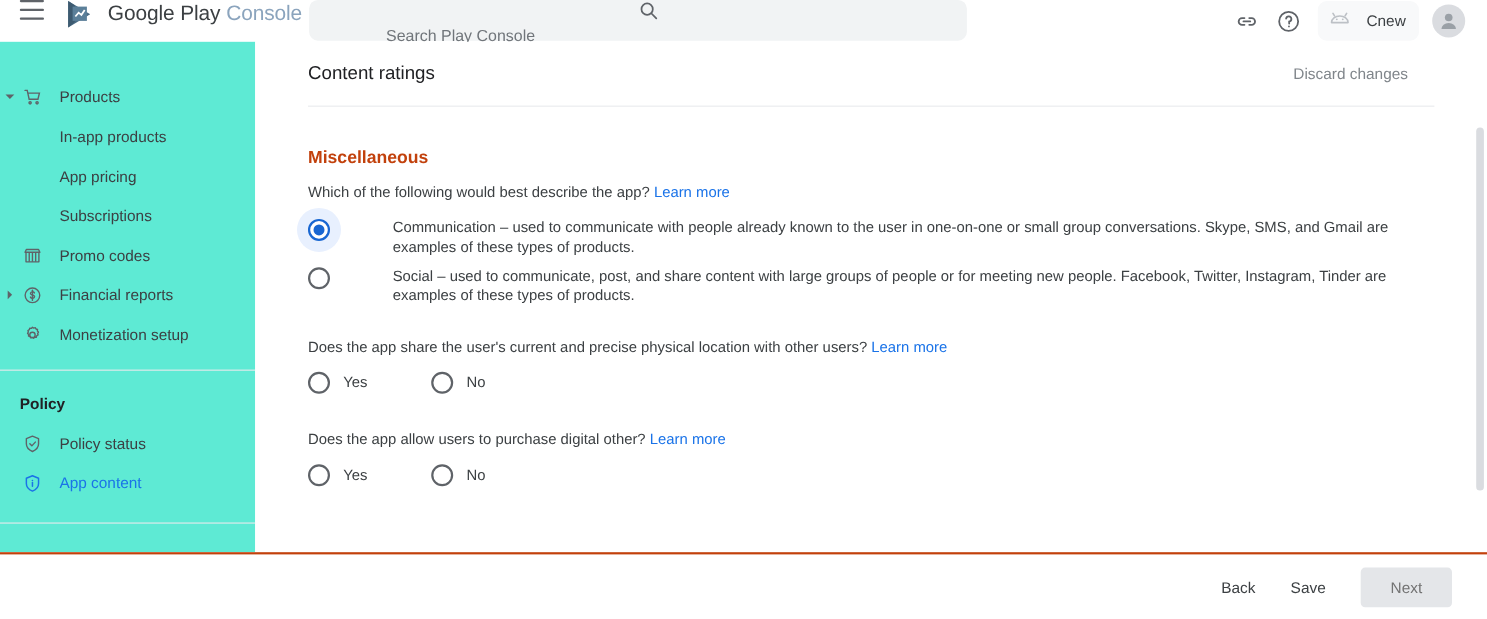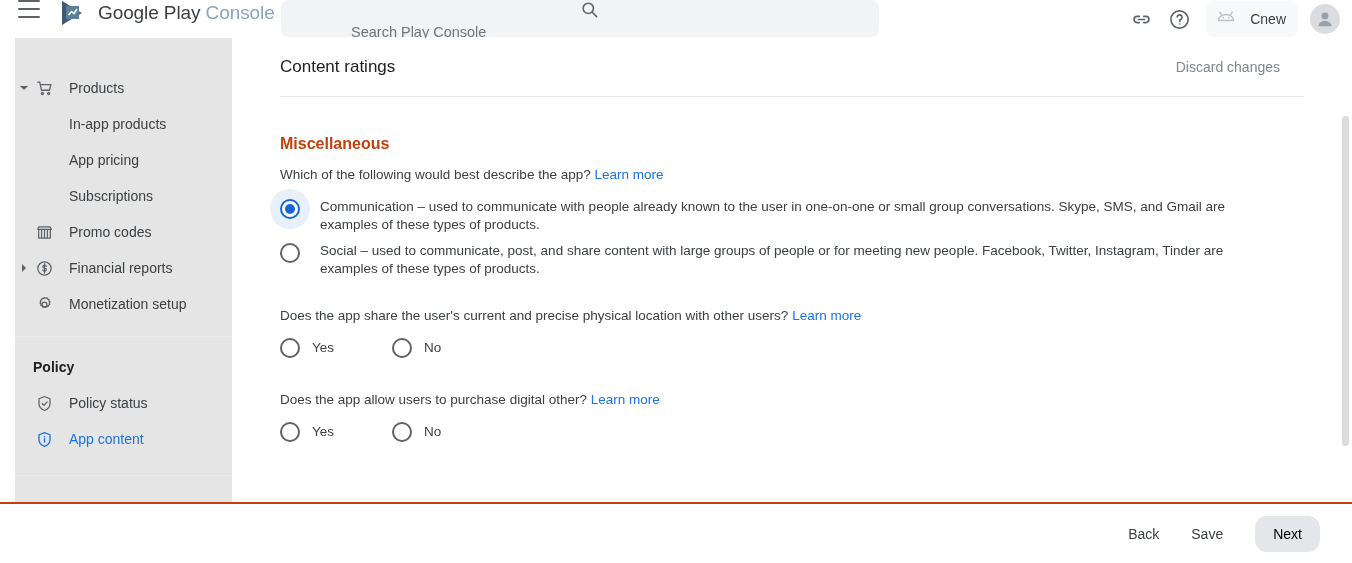--- a/index.html
+++ b/index.html
@@ -42,21 +42,21 @@
     display: flex; align-items: center; flex-direction: column;
   }
   .searchwrap svg { margin-left: 19px; }
   .search-input {
     border: none; background: transparent; outline: none;
     margin-left: 18px; font-size: 14.5px; color: #5f6368;
     font-family: "Liberation Sans", sans-serif; width: 480px;
   }
   .search-input::placeholder { color: #70757a; }
 
-  .topright { position:absolute; right: 12px; top: 0; height: 38px; display: flex; align-items: center; }
+  .topright { position:absolute; right: 20px; top: 0; height: 38px; display: flex; align-items: center; }
   .icon-btn {
     width: 34px; height: 34px; border-radius: 50%;
     display: flex; align-items: center; justify-content: center;
     cursor: pointer; margin-left: 4px;
   }
   .app-chip {
     display: flex; align-items: center; height: 36px;
     background: #f8f9fa; border-radius: 8px; padding: 0 12px 0 8px;
     margin-left: 10px; cursor: pointer;
   }
@@ -64,23 +64,22 @@
   .avatar {
     width: 30px; height: 30px; border-radius: 50%;
     background: #dadce0; margin-left: 12px; cursor: pointer;
     display:flex; align-items:center; justify-content:center;
   }
 
   
   .sidebar {
     position: absolute; left: 0; top: 38px;
     width: 232px; height: 464px;
-    background: #e5e5e5;
+    background: #5eead4;
     overflow: hidden;
-    margin-left: 15px;
   }
   .nav-item {
     position: relative; display: flex; align-items: center;
     height: 36px; padding-left: 0px; cursor: pointer;
     font-size: 14px; color: #3c4043;
   }
   .nav-arrow {
     position: absolute; left: 0px; width: 18px; display:flex;
     align-items:center; justify-content:center; color:#5f6368;
   }
@@ -112,21 +111,21 @@
 
   .section-title {
     font-size: 16px; font-weight: 700; color: #c2410c;
     margin: 38px 0 0 48px;
   }
   .question {
     font-size: 13.5px; color: #3c4043; margin: 14px 0 0 48px;
   }
   .lnk { color: #1a73e8; cursor: pointer; }
 
-  .radio-row { display: flex; align-items: flex-start; margin: 16px 0 0 48px; }
+  .radio-row { display: flex; align-items: flex-start; margin: 16px 0 0 48px; gap: 37px; }
   .radio-row.tight { margin-top: 8px; }
   .radio {
     position: relative; width: 20px; height: 20px; flex: 0 0 20px;
     border-radius: 50%; border: 2px solid #5f6368; background: #fff;
     margin-top: 1px;
   }
   .radio.checked { border-color: #1967d2; }
   .radio.checked::after {
     content: ''; position: absolute; left: 3px; top: 3px;
     width: 10px; height: 10px; border-radius: 50%; background: #1967d2;
@@ -153,23 +152,23 @@
     position: absolute; left: 0; top: 502px; width: 1352px; height: 61px;
     background: #fff; border-top: 2px solid #c2410c;
     display: flex; align-items: center; justify-content: flex-end;
   }
   .txt-btn {
     font-size: 14px; font-weight: 500; color: #3c4043;
     padding: 9px 16px; border-radius: 4px; cursor: pointer; background: none; border: none;
     font-family: "Liberation Sans", sans-serif;
   }
   .flat-btn {
-    font-size: 14px; font-weight: 500; color: #000000;
-    background: #e4e6e9; border: none; border-radius: 12px;
-    padding: 10px 18px; margin-right: 32px; margin-left: 16px;
+    font-size: 14px; font-weight: 500; color: #737373;
+    background: #e4e6e9; border: none; border-radius: 4px;
+    padding: 10px 27px; margin-right: 32px; margin-left: 16px;
     cursor: default; font-family: "Liberation Sans", sans-serif;
   }
 
   
   .scrollbar {
     position: absolute; right: 0; top: 38px; width: 14px; height: 464px;
     background: #fff;
   }
   .scrollbar .thumb {
     position: absolute; right: 3px; top: 78px; width: 7px; height: 330px;

